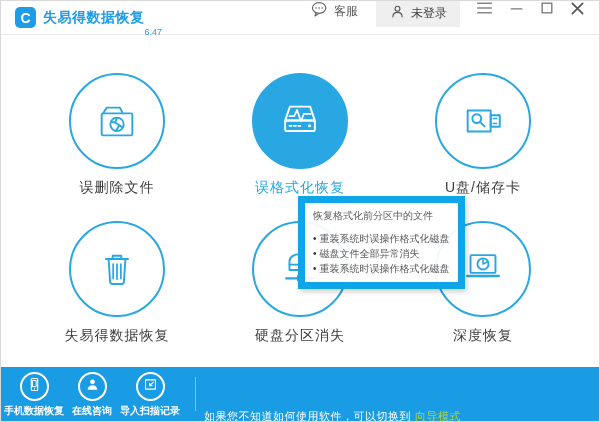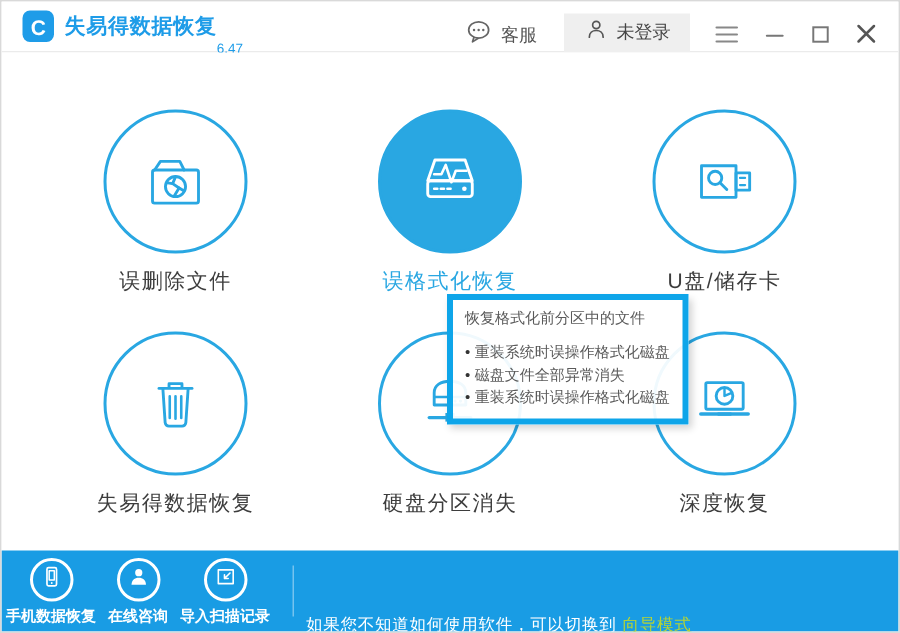--- a/index.html
+++ b/index.html
@@ -19,21 +19,21 @@
     display:flex; align-items:center; justify-content:space-between;
   }
   .tb-left{ display:flex; align-items:center; padding-left:14px; }
   .logo{
     width:21px; height:21px; background:#1e9ce8; border-radius:5px;
     display:flex; align-items:center; justify-content:center;
     color:#fff; font-size:14px; font-weight:bold; line-height:1;
   }
   .app-title{ margin-left:7px; color:#1e9ce8; font-size:14px; font-weight:600; letter-spacing:.5px;}
   .app-version{ margin-left:0; color:#1e9ce8; font-size:9px; position:relative; top:14px;}
-  .tb-right{ display:flex; align-items:flex-end; height:34px; }
+  .tb-right{ display:flex; align-items:flex-start; height:34px; }
   .tb-btn{ display:flex; align-items:center; cursor:default; }
   .support-btn{ margin-right:18px; }
   .support-btn span.txt{ font-size:12px; color:#555; margin-left:5px; }
   .login-btn{ background:#efefef; height:26px; padding:0 13px; }
   .login-btn span.txt{ font-size:12px; color:#444; margin-left:5px; }
   .win-ctl{ margin-left:16px; display:flex; align-items:center; }
   .win-ctl.close{ margin-right:14px; }
 
   
   .main{ position:absolute; top:34px; left:0; right:0; bottom:54px; background:#fff; }
@@ -55,21 +55,21 @@
   .feat-icon svg{ display:block; }
   .stroke-blue{ stroke:#29a7e2; fill:none; stroke-width:2; stroke-linecap:round; stroke-linejoin:round;}
   .stroke-white{ stroke:#ffffff; fill:none; stroke-width:2; stroke-linecap:round; stroke-linejoin:round;}
   .fill-blue{ fill:#29a7e2; stroke:none; }
   .fill-white{ fill:#ffffff; stroke:none; }
 
   
   .tooltip{
     position:absolute; left:297px; top:161px; z-index:5;
     background:rgba(255,255,255,0.93);
-    border:4px solid #0ea5e9; box-shadow:2px 3px 5px rgba(0,0,0,0.18);
+    border:7px solid #0ea5e9; box-shadow:2px 3px 5px rgba(0,0,0,0.18);
     padding:5px 8px 6px 8px; font-size:10px; color:#5a5a5a; line-height:15px;
   }
   .tooltip-title{ white-space:nowrap; }
   .tooltip-list{ list-style:none; margin-top:8px; }
   .tooltip-list li{ white-space:nowrap; }
   .tooltip-list li::before{ content:"•"; color:#333; margin-right:3px; }
 
   
   .footer{
     position:absolute; left:0; right:0; bottom:0; height:54px;

